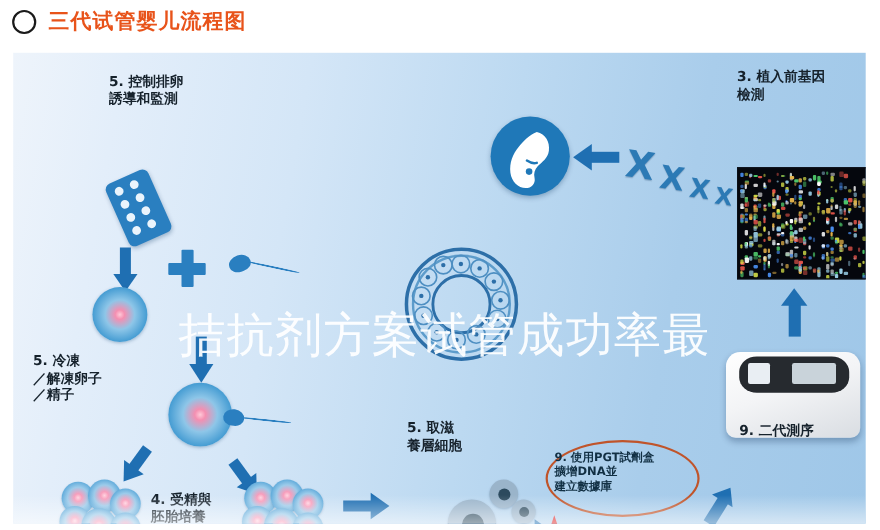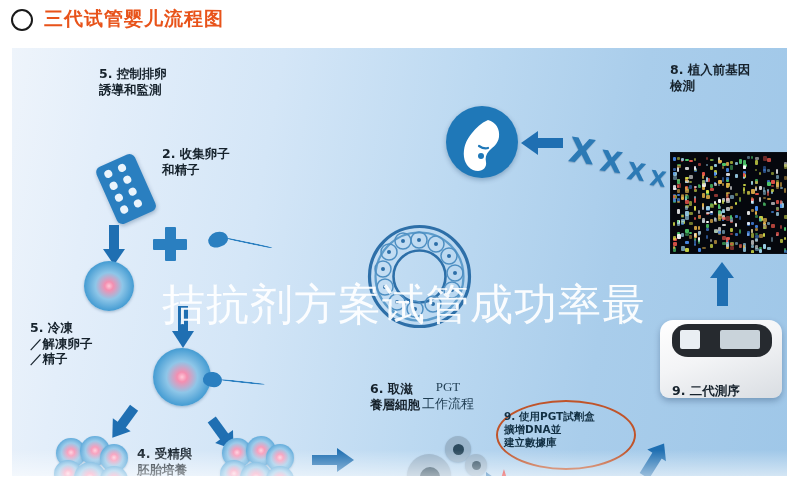--- a/index.html
+++ b/index.html
@@ -141,22 +141,20 @@
         <span class="pill" style="left:22px;top:45px"></span>
     </div>
 
     <div class="arrow" style="left:91px;top:177px;width:22px;height:40px;">
       <div class="arw-body" style="left:6px;top:0;width:10px;height:25px;"></div>
       <div class="arw-head" style="left:0;top:24px;border-left:11px solid transparent;border-right:11px solid transparent;border-top:16px solid #1f6fb2;"></div>
     </div>
 
     <div class="egg" style="left:72px;top:213px;width:50px;height:50px;"></div>
 
-    <div class="lbl" style="left:150px;top:98px;">2. 收集卵子
-和精子</div>
 
     <div style="position:absolute;left:141px;top:179px;width:34px;height:34px;">
       <div class="plus-v" style="left:12px;top:0;width:11px;height:34px;border-radius:1px;"></div>
       <div class="plus-h" style="left:0;top:12px;width:34px;height:11px;border-radius:1px;"></div>
     </div>
 
     <div style="position:absolute;left:196px;top:180px;width:66px;height:26px;">
       <div class="sperm-head" style="left:0;top:4px;width:20px;height:15px;transform:rotate(-18deg);"></div>
       <div class="sperm-tail" style="left:17px;top:14px;width:48px;transform:rotate(12deg);"></div>
     </div>
@@ -202,21 +200,21 @@
       <span class="blastocell" style="left:0px;top:24px;width:28px;height:28px;"></span>
       <span class="blastocell" style="left:20px;top:26px;width:32px;height:32px;"></span>
       <span class="blastocell" style="left:46px;top:30px;width:28px;height:28px;"></span>
     </div>
 
     <div class="arrow" style="left:300px;top:400px;width:42px;height:24px;">
       <div class="arw-body" style="left:0;top:7px;width:26px;height:10px;"></div>
       <div class="arw-head" style="left:25px;top:0;border-top:12px solid transparent;border-bottom:12px solid transparent;border-left:17px solid #1f6fb2;"></div>
     </div>
 
-    <div class="lbl" style="left:358px;top:333px;">6. 取滋
+    <div class="lbl" style="left:358px;top:333px;">5. 取滋
 養層細胞</div>
     <div style="position:absolute;left:395px;top:388px;width:80px;height:62px;">
       <span class="troph" style="left:0;top:18px;width:44px;height:44px;"></span>
       <span class="troph-n" style="left:13px;top:31px;width:20px;height:20px;"></span>
       <span class="troph" style="left:38px;top:0px;width:26px;height:26px;"></span>
       <span class="troph-n" style="left:46px;top:8px;width:11px;height:11px;"></span>
       <span class="troph" style="left:58px;top:18px;width:22px;height:22px;"></span>
       <span class="troph-n" style="left:65px;top:25px;width:9px;height:9px;"></span>
     </div>
 
@@ -244,21 +242,21 @@
         <div class="mach-scr2"></div>
       </div>
     </div>
     <div class="lbl" style="left:660px;top:335px;">9. 二代測序</div>
 
     <div class="arrow" style="left:697px;top:214px;width:26px;height:44px;">
       <div class="arw-body" style="left:8px;top:14px;width:11px;height:30px;"></div>
       <div class="arw-head" style="left:1px;top:0;border-left:12px solid transparent;border-right:12px solid transparent;border-bottom:16px solid #1f6fb2;"></div>
     </div>
 
-    <div class="lbl" style="left:658px;top:14px;">8. 植入前基因
+    <div class="lbl" style="left:658px;top:14px;">3. 植入前基因
 檢測</div>
     <div class="gel" id="gel">
         <span class="band" style="left: 2px; top: 31.6525px; width: 3.26497px; height: 4.98764px; background: rgb(255, 255, 255); opacity: 0.82;"></span>
         <span class="band" style="left: 2px; top: 19.2336px; width: 3.76634px; height: 4.12182px; background: rgb(155, 208, 232); opacity: 0.86;"></span>
         <span class="band" style="left: 2px; top: 34.7477px; width: 3.58779px; height: 2.57663px; background: rgb(255, 255, 255); opacity: 0.58;"></span>
         <span class="band" style="left: 2px; top: 22.6411px; width: 3.57515px; height: 4.61392px; background: rgb(155, 208, 232); opacity: 0.51;"></span>
         <span class="band" style="left: 2px; top: 47.2164px; width: 3.46267px; height: 3.09804px; background: rgb(79, 201, 107); opacity: 0.65;"></span>
         <span class="band" style="left: 2px; top: 89.3601px; width: 3.74153px; height: 3.25781px; background: rgb(232, 85, 74); opacity: 0.9;"></span>
         <span class="band" style="left: 2px; top: 19.2363px; width: 2.31662px; height: 2.95361px; background: rgb(74, 143, 240); opacity: 0.73;"></span>
         <span class="band" style="left: 2px; top: 94.4596px; width: 2.93507px; height: 4.26052px; background: rgb(79, 201, 107); opacity: 0.69;"></span>
@@ -686,22 +684,18 @@
             <circle cx="36" cy="17" r="2"></circle>
           <circle cx="22" cy="28" r="2"></circle>
             <circle cx="16" cy="45" r="2"></circle>
           <circle cx="18" cy="63" r="2"></circle>
             <circle cx="30" cy="78" r="2"></circle>
           <circle cx="48" cy="85" r="2"></circle>
             <circle cx="66" cy="80" r="2"></circle>
         </g>
       </svg>
     </div>
-    <div class="pgt-cap">
-      <div>PGT</div>
-      <div>工作流程</div>
-    </div>
 
     <div class="wm-big">拮抗剂方案试管成功率最</div>
 
   </div>
 
 </div>
 
 </body></html>

